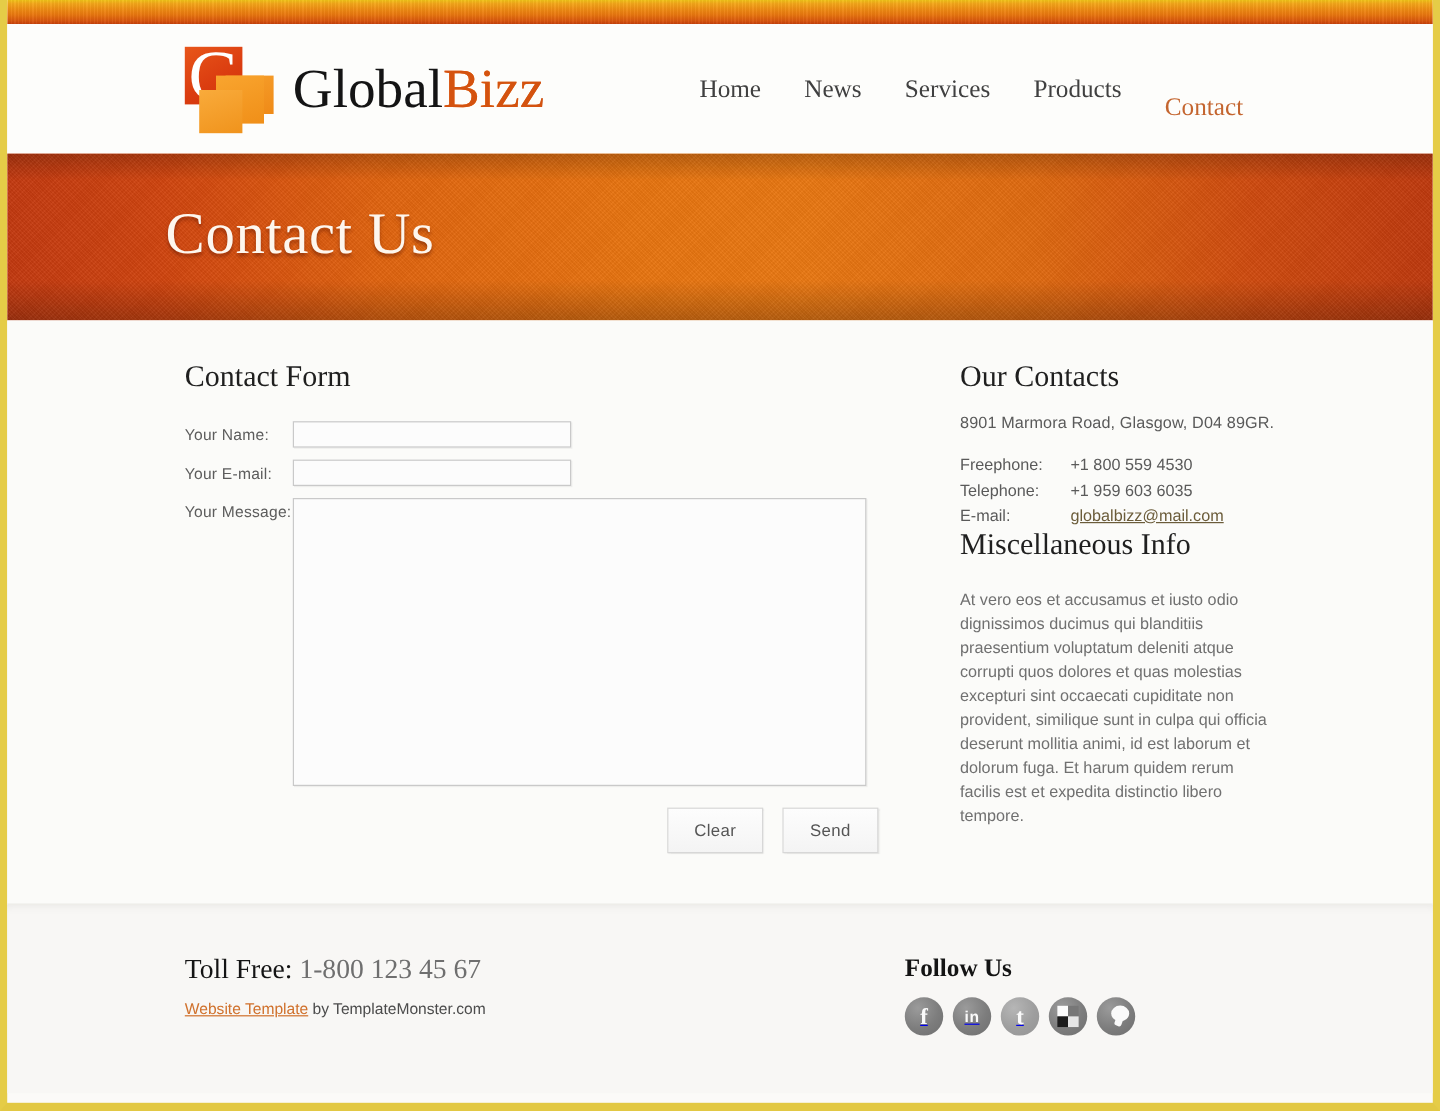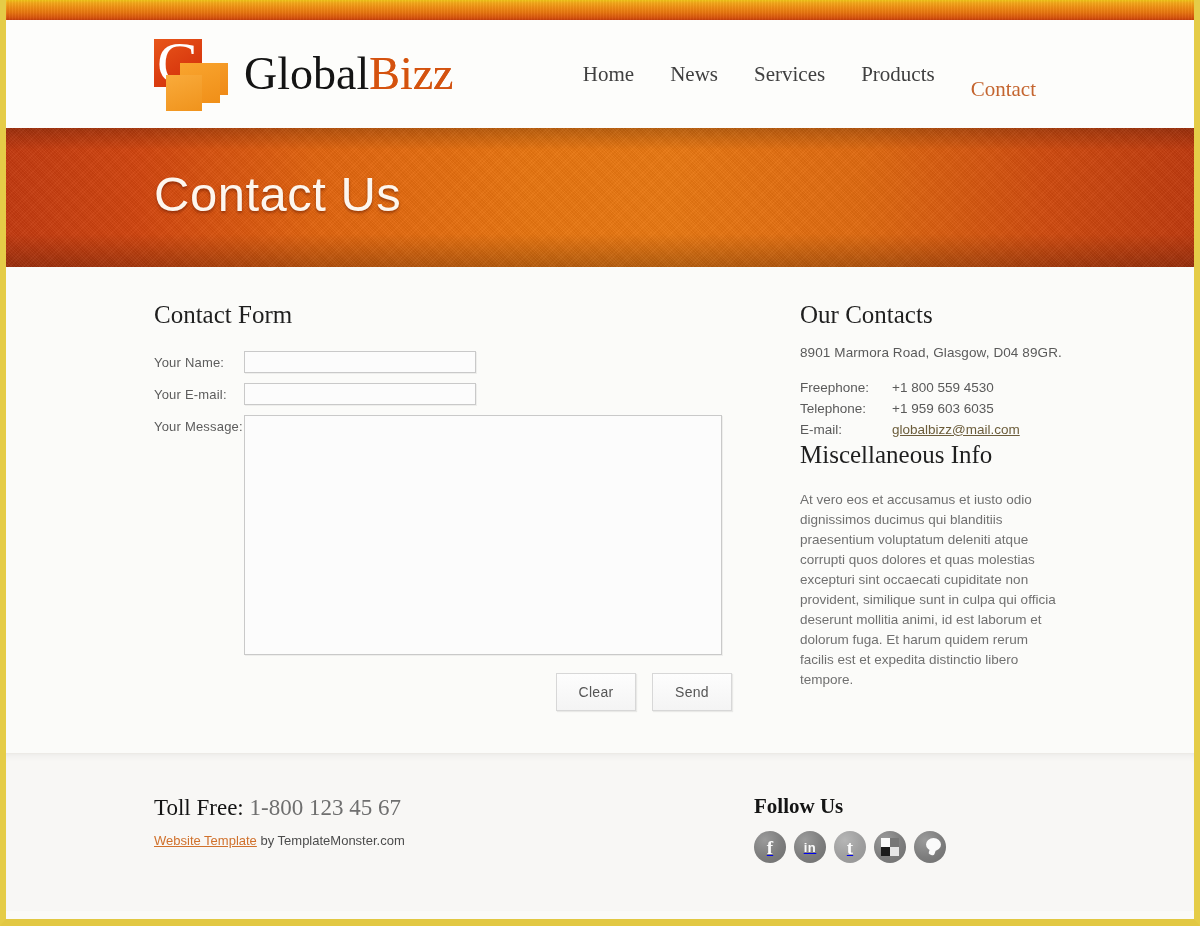--- a/index.html
+++ b/index.html
@@ -163,24 +163,24 @@
     content: "";
     position: absolute;
     inset: 0;
     background-image:
       repeating-linear-gradient(45deg, rgba(255,255,255,0.035) 0 1px, rgba(0,0,0,0.035) 1px 2px),
       repeating-linear-gradient(-45deg, rgba(255,255,255,0.03) 0 1px, rgba(0,0,0,0.03) 1px 3px);
     opacity: .85;
   }
   .banner-title {
     position: absolute;
-    left: 148px;
+    left: 132px;
     top: 42px;
     z-index: 3;
-    font-family: Liberation Sans, sans-serif;
+    font-family: Liberation Serif, serif;
     font-size: 49px;
     color: #fdf6ee;
     line-height: 1;
     letter-spacing: 0.5px;
     text-shadow: 0 2px 3px rgba(90,20,0,.5);
   }
 
   
   .content {
     background: #fbfbf9;

